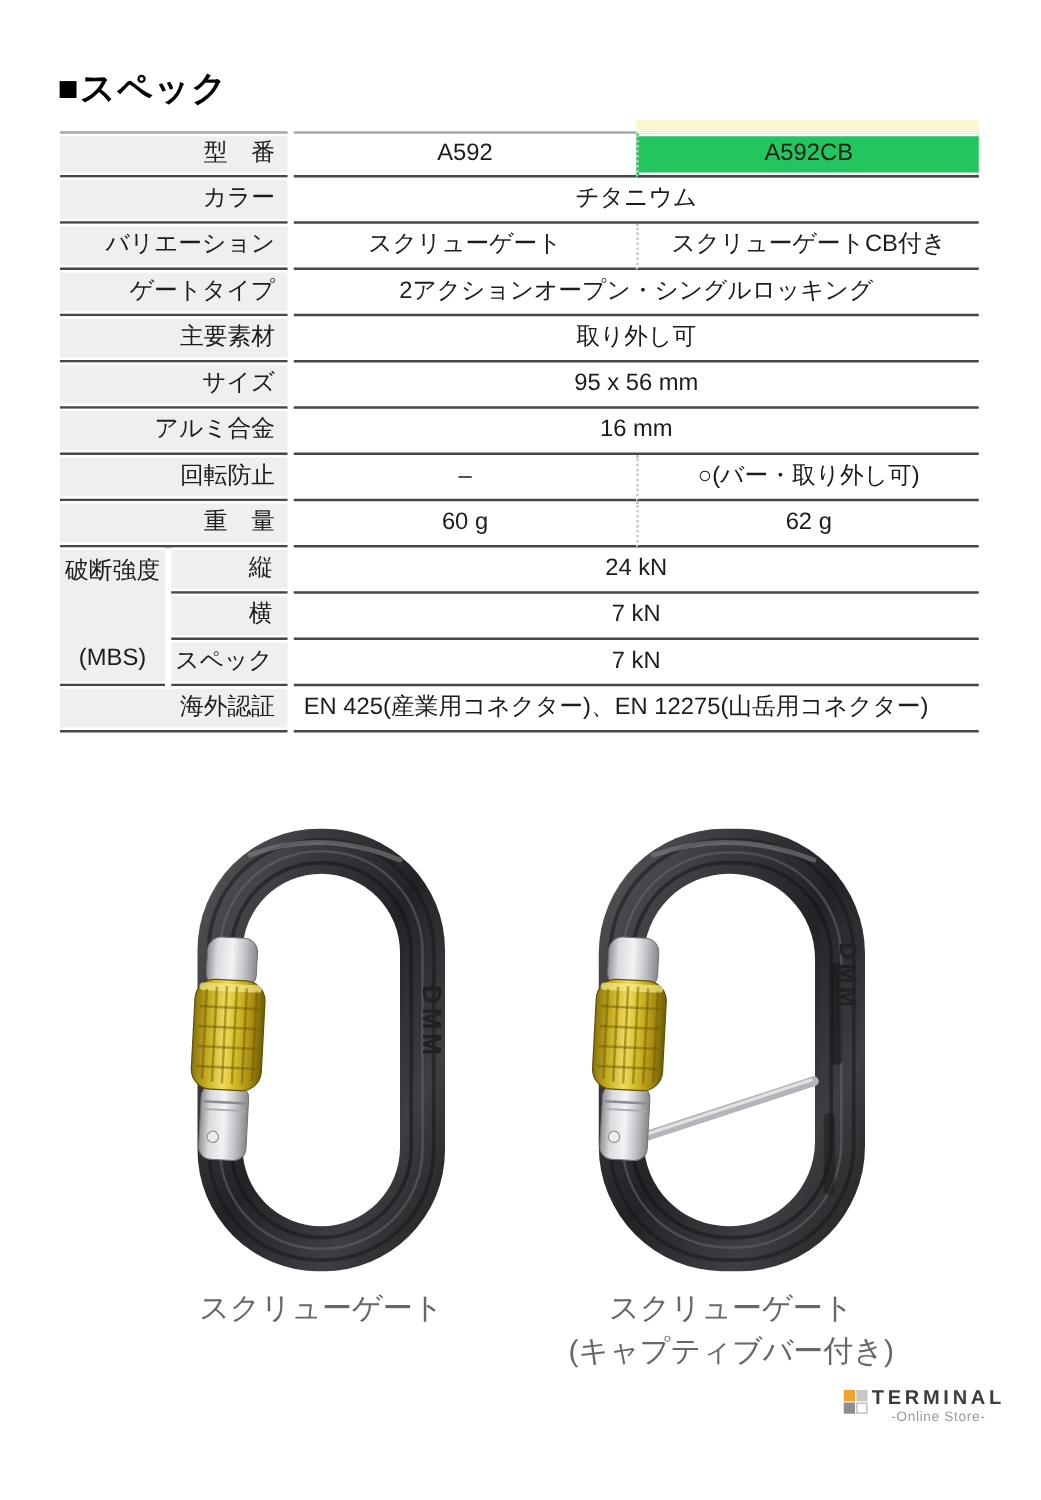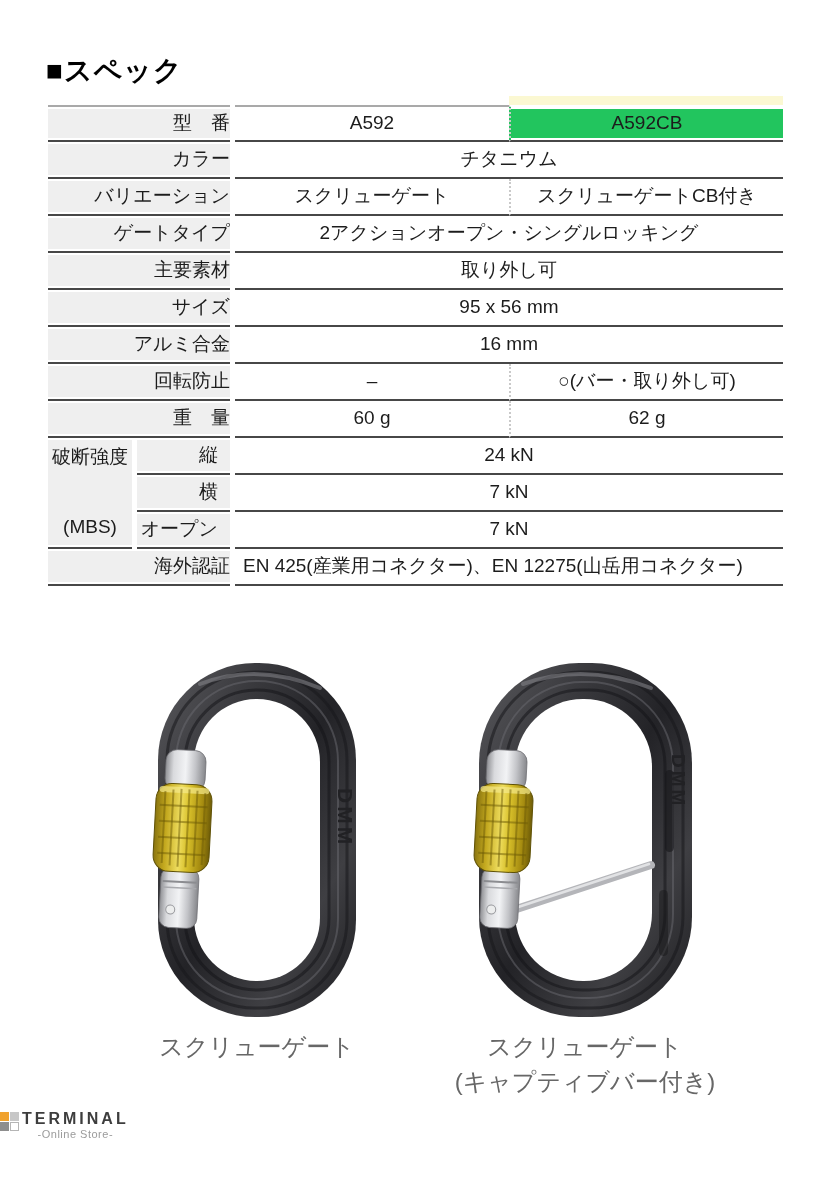--- a/index.html
+++ b/index.html
@@ -18,41 +18,41 @@
     display:grid;
     grid-template-columns:84px 5px 93px 5px 274px 274px;
     grid-auto-rows:37px;
   }
   .hl-strip{position:absolute;left:461px;top:-9px;width:274px;height:9px;background:#fbf8d2;}
   .cell{
     box-sizing:border-box;border-bottom:2px solid #474747;
     display:flex;align-items:center;
     font-size:19px;color:#1c1c1c;line-height:1.2;
   }
-  .lab{background:#efefef;justify-content:flex-end;
+  .lab{background:#efefef;justify-content:flex-end;padding-right:10px;
        grid-column:1/4;box-shadow:inset 0 2px 0 #fff,inset 0 -2px 0 #fff;}
   .sub{background:#efefef;justify-content:flex-end;padding-right:12px;
        grid-column:3/4;box-shadow:inset 0 2px 0 #fff,inset 0 -2px 0 #fff;}
   .mbs{background:#efefef;grid-column:1/2;grid-row:span 3;
        flex-direction:column;justify-content:center;text-align:center;
        box-shadow:inset 0 2px 0 #fff,inset 0 -2px 0 #fff;gap:47px;}
   .va{grid-column:5/6;justify-content:center;}
   .vb{grid-column:6/7;justify-content:center;border-left:2px dotted #c9c9c9;}
   .vfull{grid-column:5/7;justify-content:center;}
   .vleft{grid-column:5/7;justify-content:flex-start;padding-left:8px;white-space:nowrap;}
   .yellow{background:#22c55e;box-shadow:inset 0 2px 0 #fff,inset 0 -2px 0 #fff;}
   .bt{border-top:2px solid #a9a9a9;}
   .bt-y{border-top:2px solid #ffffff;}
   
   .figure{position:absolute;top:658px;display:flex;flex-direction:column;align-items:center;}
   .fig-left{left:142px;width:230px;}
   .fig-right{left:440px;width:290px;}
   .caption{margin-top:8px;font-size:24px;color:#676767;text-align:center;line-height:1.45;}
   
-  .footer{position:absolute;left:0;top:1110px;width:804px;display:flex;justify-content:flex-start;}
+  .footer{position:absolute;left:0;top:1110px;width:804px;display:flex;justify-content:flex-end;}
   .logo{display:flex;align-items:flex-start;gap:3px;}
   .squares{display:grid;grid-template-columns:9px 9px;grid-auto-rows:9px;gap:1px;margin-top:2px;}
   .sq1{background:#f0a22e;}
   .sq2{background:#c7c7c7;}
   .sq3{background:#8e8e8e;}
   .sq4{background:#ffffff;border:1px solid #b5b5b5;box-sizing:border-box;}
   .brandcol{display:flex;flex-direction:column;align-items:center;}
   .brand{font-size:16px;font-weight:700;letter-spacing:3px;color:#3d3d3d;line-height:1.1;}
   .tagline{font-size:11px;color:#9b9b9b;letter-spacing:.5px;margin-top:0;}
 </style>
@@ -98,21 +98,21 @@
     <div class="cell vb">62 g</div>
 
     <div class="cell mbs">
       <span>破断強度</span>
       <span>(MBS)</span>
     </div>
     <div class="cell sub">縦</div>
     <div class="cell vfull">24 kN</div>
     <div class="cell sub">横</div>
     <div class="cell vfull">7 kN</div>
-    <div class="cell sub">オープン</div>
+    <div class="cell sub">スペック</div>
     <div class="cell vfull">7 kN</div>
 
     <div class="cell lab">海外認証</div>
     <div class="cell vleft">EN 425(産業用コネクター)、EN 12275(山岳用コネクター)</div>
   </div>
 
   <div class="figure fig-left">
     <svg width="210" height="364" viewBox="0 0 210 364">
       <defs>
         <linearGradient id="gBody" x1="0" y1="0" x2="1" y2="1">

